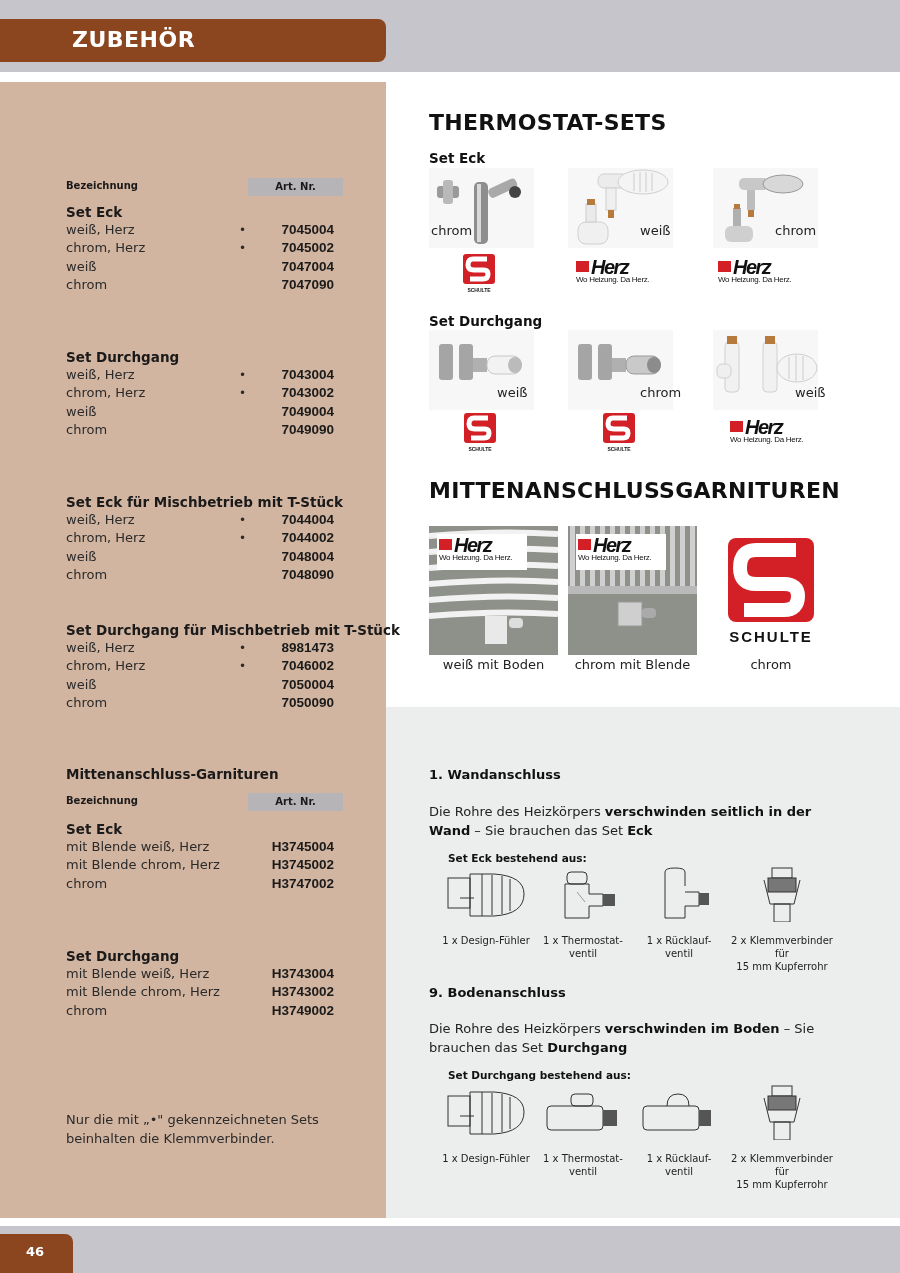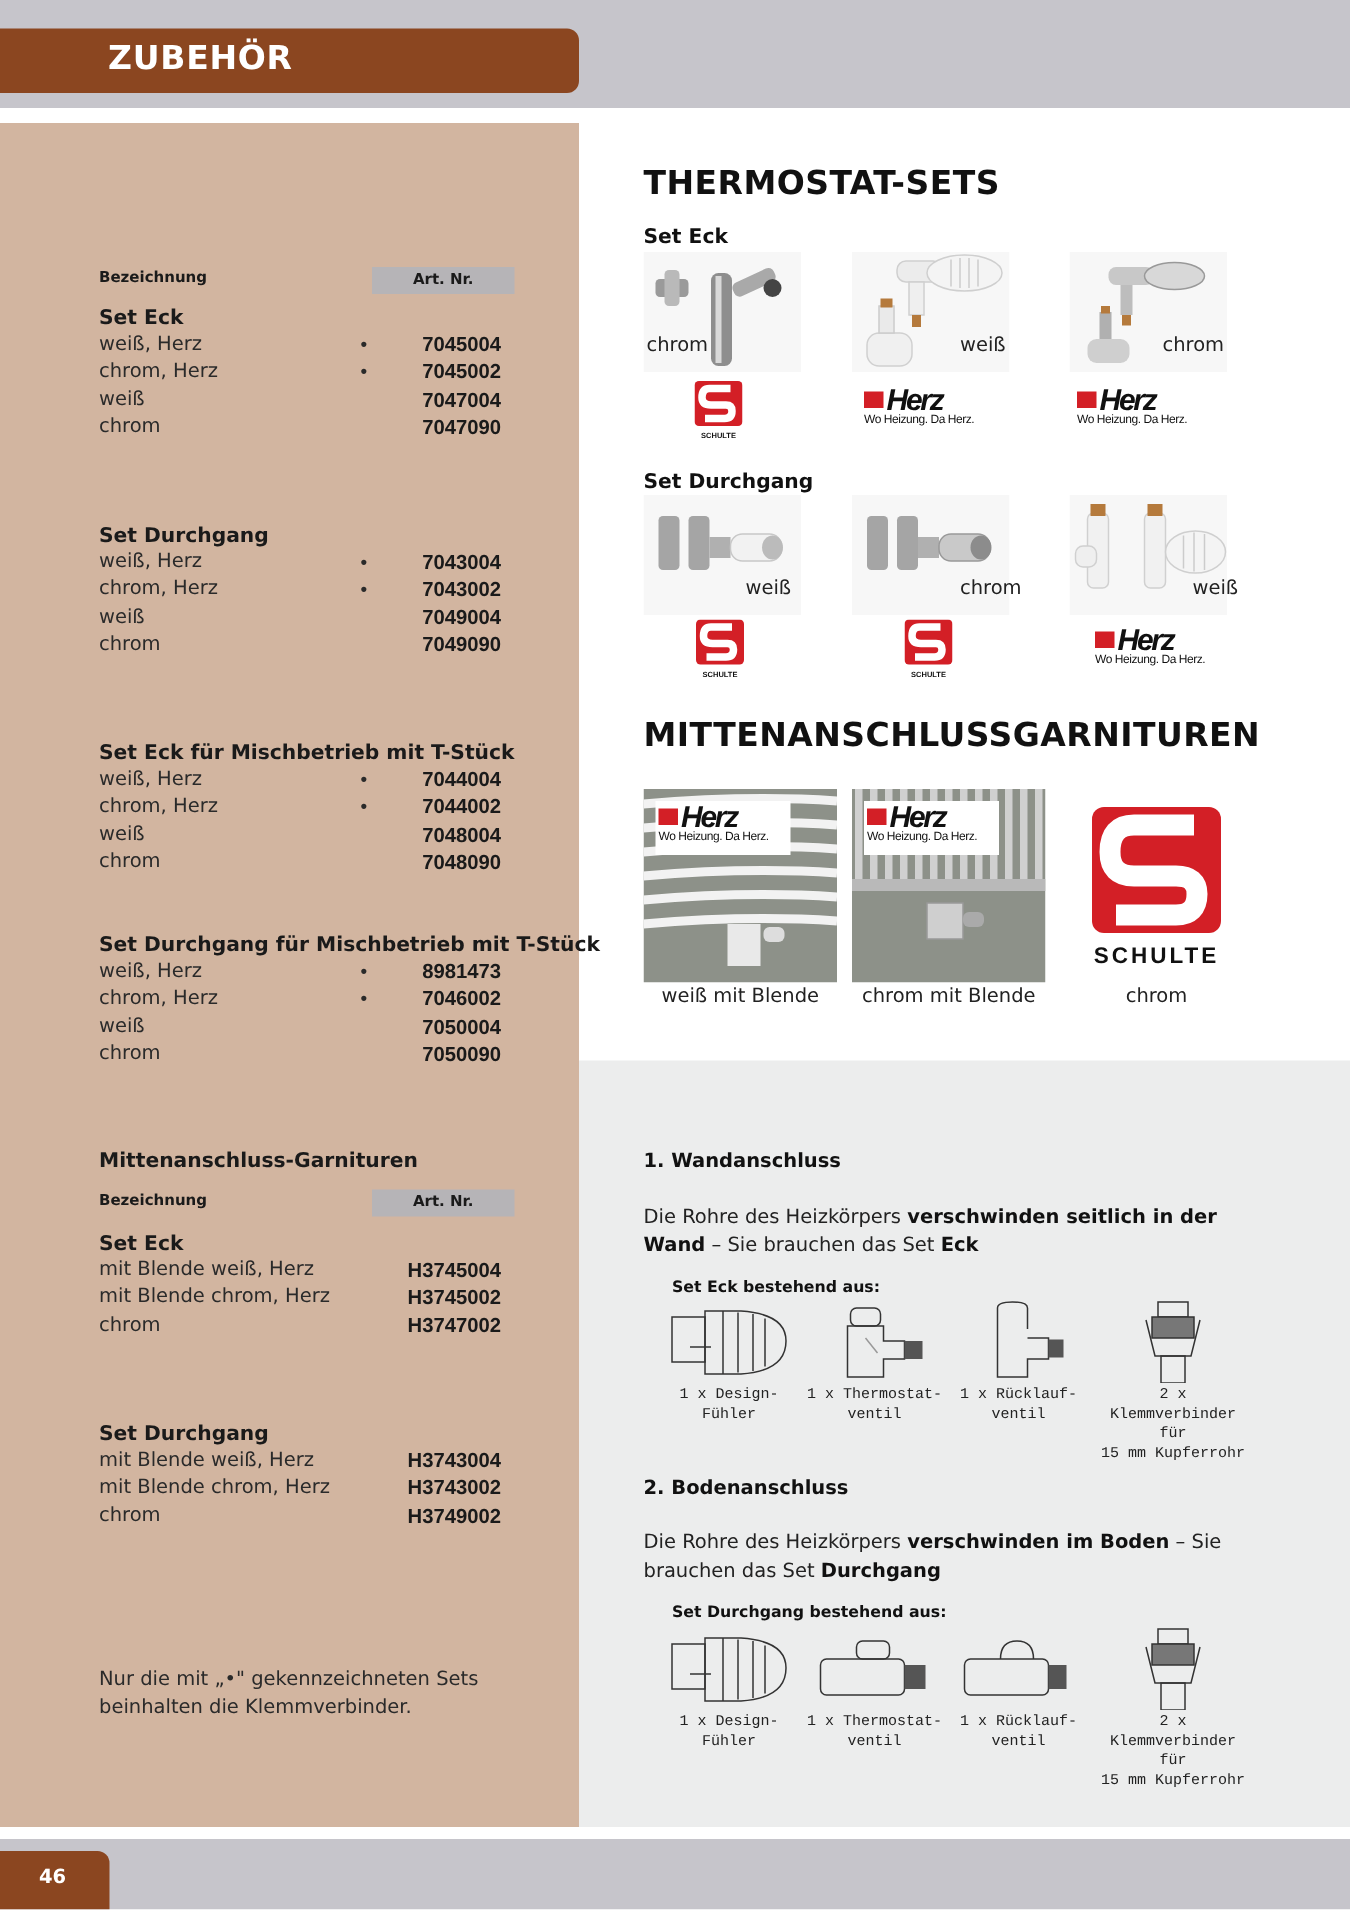--- a/index.html
+++ b/index.html
@@ -44,21 +44,21 @@
   .herz-heart { position: absolute; left: 0; top: 3px; width: 13px; height: 11px; background: #d31f26; }
 
   .mit-img { position: absolute; top: 526px; width: 129px; height: 129px; }
   .mit-cap { position: absolute; top: 657px; font-size: 13px; color: #222; text-align: center; }
 
   .para { position: absolute; left: 429px; font-size: 13px; line-height: 19px; color: #222; width: 420px; }
   .para b { color: #111; }
   .small-h { position: absolute; left: 448px; font-size: 10.5px; font-weight: bold; color: #111; }
   .part { position: absolute; width: 100px; }
   .part svg { display: block; margin: 0 auto; }
-  .part .pc { font-size: 10px; color: #222; text-align: center; line-height: 13px; margin-top: 2px; font-family: Liberation Mono, monospace; }
+  .part .pc { font-size: 10px; color: #222; text-align: center; line-height: 13px; margin-top: 12px; }
 </style>
 </head>
 <body>
 
 <div class="page">
 
   <div class="topbar"></div>
   <div class="title-tab">
     <span>ZUBEHÖR</span>
   </div>
@@ -387,21 +387,21 @@
     </div>
   </div>
   <div style="position:absolute; left:726px; top:536px;">
     <svg width="90" height="112">
       <rect x="2" y="2" width="86" height="84" rx="8" fill="#d31f26"></rect>
       <path d="M70 14 L30 14 Q14 14 14 32 Q14 48 30 48 L58 48 Q72 48 72 60 Q72 74 58 74 L18 74" stroke="#fff" stroke-width="14" fill="none"></path>
       <text x="45" y="106" font-size="15" font-weight="bold" text-anchor="middle" fill="#111" letter-spacing="2" font-family="Liberation Sans, sans-serif">SCHULTE</text>
     </svg>
   </div>
 
-  <div class="mit-cap" style="left:429px; width:129px;">weiß mit Blende</div>
+  <div class="mit-cap" style="left:429px; width:129px;">weiß mit Boden</div>
   <div class="mit-cap" style="left:568px; width:129px;">chrom mit Blende</div>
   <div class="mit-cap" style="left:726px; width:90px;">chrom</div>
 
   <div class="h3" style="top:767px; font-size:13px;">1. Wandanschluss</div>
   <div class="para" style="top:802px;"><span>Die Rohre des Heizkörpers </span><b>verschwinden seitlich in der Wand</b><span> – Sie brauchen das Set </span><b>Eck</b></div>
   <div class="small-h" style="top:852px;">Set Eck bestehend aus:</div>
 
   <div class="part" style="left:436px; top:866px;">
     <svg width="84" height="56">
       <rect x="4" y="12" width="22" height="30" fill="none" stroke="#333"></rect>
@@ -434,21 +434,21 @@
   <div class="part" style="left:730px; top:866px; width:104px;">
     <svg width="84" height="56">
       <rect x="32" y="2" width="20" height="10" fill="none" stroke="#333"></rect>
       <rect x="28" y="12" width="28" height="14" fill="#777" stroke="#333"></rect>
       <path d="M24 14 L30 38 L54 38 L60 14" fill="none" stroke="#333"></path>
       <rect x="34" y="38" width="16" height="18" fill="none" stroke="#333"></rect>
     </svg>
     <div class="pc"><span>2 x Klemmverbinder für</span><br><span>15 mm Kupferrohr</span></div>
   </div>
 
-  <div class="h3" style="top:985px; font-size:13px;">2. Bodenanschluss</div>
+  <div class="h3" style="top:985px; font-size:13px;">9. Bodenanschluss</div>
   <div class="para" style="top:1019px;"><span>Die Rohre des Heizkörpers </span><b>verschwinden im Boden</b><span> – Sie brauchen das Set </span><b>Durchgang</b></div>
   <div class="small-h" style="top:1069px;">Set Durchgang bestehend aus:</div>
 
   <div class="part" style="left:436px; top:1084px;">
     <svg width="84" height="56">
       <rect x="4" y="12" width="22" height="30" fill="none" stroke="#333"></rect>
       <path d="M26 8 L50 8 Q80 10 80 28 Q80 48 50 50 L26 50 Z" fill="none" stroke="#333"></path>
       <line x1="38" y1="8" x2="38" y2="50" stroke="#333"></line>
         <line x1="48" y1="9" x2="48" y2="49" stroke="#333"></line>
         <line x1="58" y1="10" x2="58" y2="48" stroke="#333"></line>

